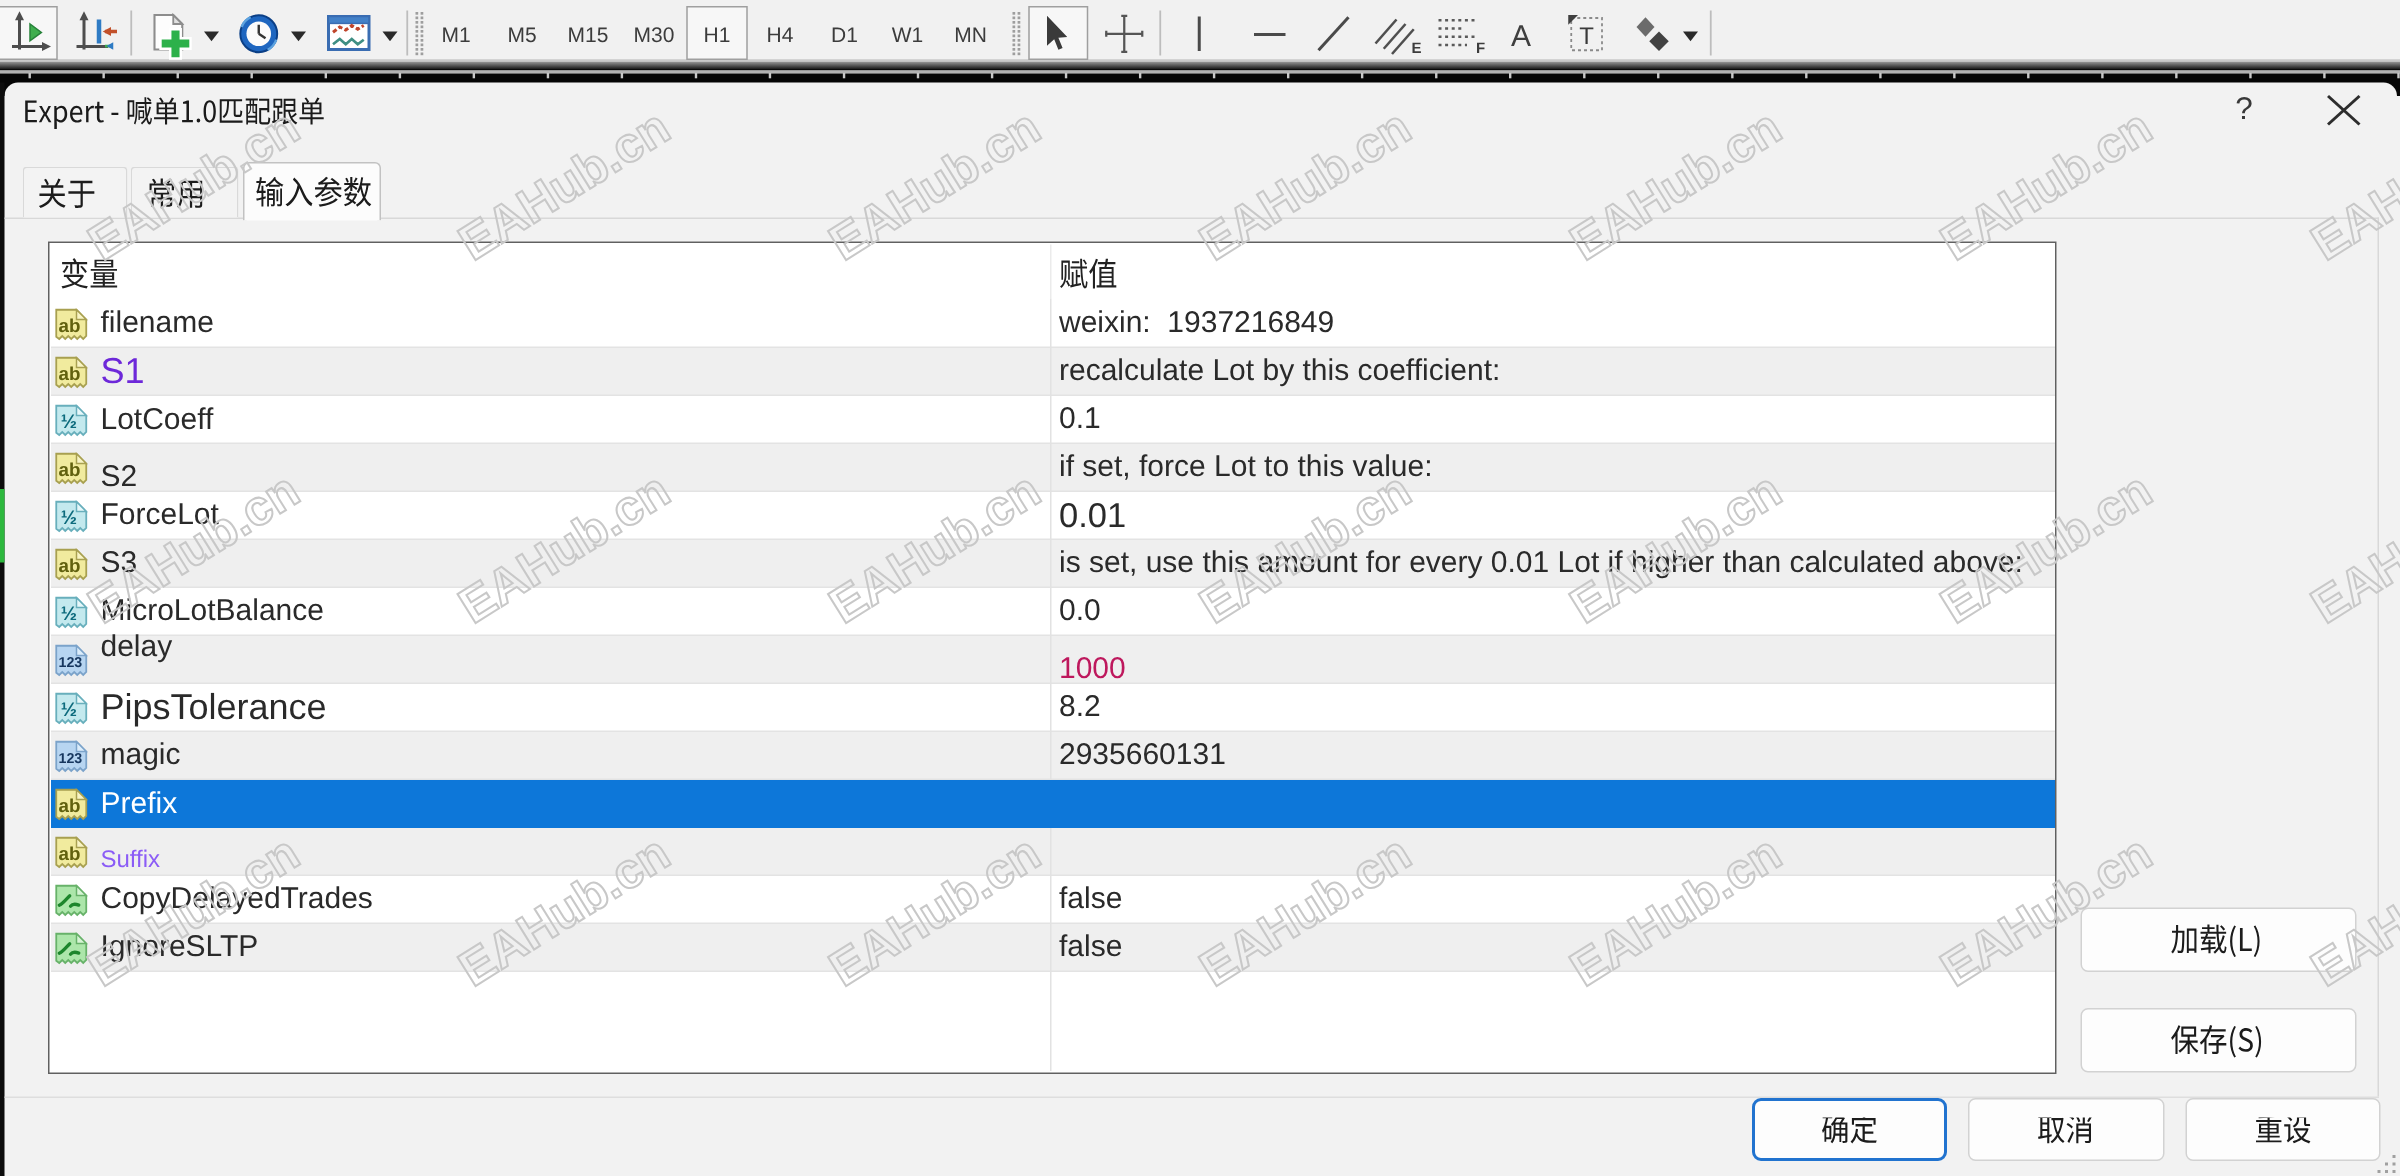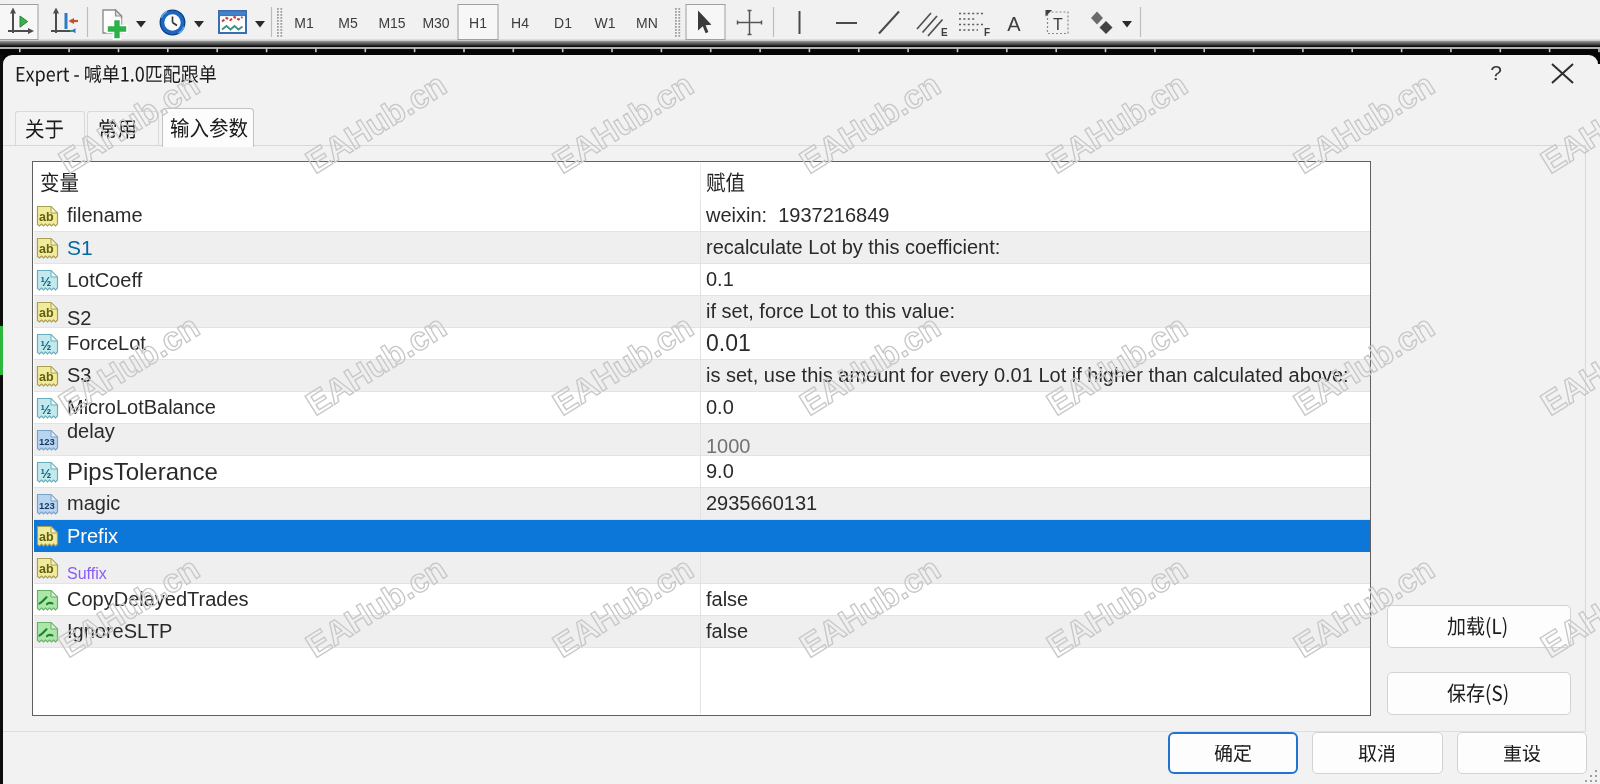--- a/index.html
+++ b/index.html
@@ -209,21 +209,21 @@
     <text x="4" y="17" font-family="Liberation Sans" font-size="12.5" font-weight="bold" fill="#61610f">ab</text>
   </svg>
 <div style="position:absolute;left:67px;top:200px;height:31px;display:flex;align-items:center;font-size:20px;color:#2a2a2a">filename</div>
 <div style="position:absolute;left:706px;top:200px;height:31px;display:flex;align-items:center;font-size:20px;color:#2a2a2a;white-space:pre">weixin:  1937216849</div>
 <div style="position:absolute;left:33.5px;top:232px;width:1336px;height:32px;background:#efefef;border-bottom:1px solid #e3e3e3;box-sizing:border-box"></div>
 <svg style="position:absolute;left:35px;top:236px" width="25" height="24" viewBox="0 0 25 24">
     <path d="M2.5,2.5 L16,2.5 L22.5,9 L22.5,20 L20.5,22 L18.5,20 L16.5,22 L14.5,20 L12.5,22 L10.5,20 L8.5,22 L6.5,20 L4.5,22 L2.5,20.5 Z" fill="#f1eb9e" stroke="#a8a050" stroke-width="1.2"></path>
     <path d="M16,2.5 L16,9 L22.5,9 Z" fill="#f8f4c4" stroke="#a8a050" stroke-width="1"></path>
     <text x="4" y="17" font-family="Liberation Sans" font-size="12.5" font-weight="bold" fill="#61610f">ab</text>
   </svg>
-<div style="position:absolute;left:67px;top:232px;height:31px;display:flex;align-items:center;font-size:21px;color:#0369a1">S1</div>
+<div style="position:absolute;left:67px;top:232px;height:31px;display:flex;align-items:center;font-size:24px;color:#6d28d9">S1</div>
 <div style="position:absolute;left:706px;top:232px;height:31px;display:flex;align-items:center;font-size:20px;color:#2a2a2a;white-space:pre">recalculate Lot by this coefficient:</div>
 <div style="position:absolute;left:33.5px;top:264px;width:1336px;height:32px;background:#ffffff;border-bottom:1px solid #e3e3e3;box-sizing:border-box"></div>
 <svg style="position:absolute;left:35px;top:268px" width="25" height="24" viewBox="0 0 25 24">
     <path d="M2.5,2.5 L16,2.5 L22.5,9 L22.5,20 L20.5,22 L18.5,20 L16.5,22 L14.5,20 L12.5,22 L10.5,20 L8.5,22 L6.5,20 L4.5,22 L2.5,20.5 Z" fill="#c3e9ee" stroke="#68afbc" stroke-width="1.2"></path>
     <path d="M16,2.5 L16,9 L22.5,9 Z" fill="#e6f8fa" stroke="#68afbc" stroke-width="1"></path>
     <text x="5.5" y="17.5" font-family="Liberation Sans" font-size="13" font-weight="bold" fill="#0d6b7d">½</text>
   </svg>
 <div style="position:absolute;left:67px;top:264px;height:32px;display:flex;align-items:center;font-size:20px;color:#2a2a2a">LotCoeff</div>
 <div style="position:absolute;left:706px;top:264px;height:31px;display:flex;align-items:center;font-size:20px;color:#2a2a2a;white-space:pre">0.1</div>
 <div style="position:absolute;left:33.5px;top:296px;width:1336px;height:32px;background:#efefef;border-bottom:1px solid #e3e3e3;box-sizing:border-box"></div>
@@ -258,29 +258,29 @@
   </svg>
 <div style="position:absolute;left:67px;top:392px;height:31px;display:flex;align-items:center;font-size:20px;color:#2a2a2a">MicroLotBalance</div>
 <div style="position:absolute;left:706px;top:392px;height:31px;display:flex;align-items:center;font-size:20px;color:#2a2a2a;white-space:pre">0.0</div>
 <div style="position:absolute;left:33.5px;top:424px;width:1336px;height:32px;background:#efefef;border-bottom:1px solid #e3e3e3;box-sizing:border-box"></div>
 <svg style="position:absolute;left:35px;top:428px" width="25" height="24" viewBox="0 0 25 24">
     <path d="M2.5,2.5 L16,2.5 L22.5,9 L22.5,20 L20.5,22 L18.5,20 L16.5,22 L14.5,20 L12.5,22 L10.5,20 L8.5,22 L6.5,20 L4.5,22 L2.5,20.5 Z" fill="#b7d5f1" stroke="#7ba3ca" stroke-width="1.2"></path>
     <path d="M16,2.5 L16,9 L22.5,9 Z" fill="#dcedfb" stroke="#7ba3ca" stroke-width="1"></path>
     <text x="4" y="16.5" font-family="Liberation Sans" font-size="9.5" font-weight="bold" fill="#16365e">123</text>
   </svg>
 <div style="position:absolute;left:67px;top:424px;height:15px;display:flex;align-items:center;font-size:20px;color:#2a2a2a">delay</div>
-<div style="position:absolute;left:706px;top:424px;height:44px;display:flex;align-items:center;font-size:20px;color:#737373;white-space:pre">1000</div>
+<div style="position:absolute;left:706px;top:424px;height:44px;display:flex;align-items:center;font-size:20px;color:#be185d;white-space:pre">1000</div>
 <div style="position:absolute;left:33.5px;top:456px;width:1336px;height:32px;background:#ffffff;border-bottom:1px solid #e3e3e3;box-sizing:border-box"></div>
 <svg style="position:absolute;left:35px;top:460px" width="25" height="24" viewBox="0 0 25 24">
     <path d="M2.5,2.5 L16,2.5 L22.5,9 L22.5,20 L20.5,22 L18.5,20 L16.5,22 L14.5,20 L12.5,22 L10.5,20 L8.5,22 L6.5,20 L4.5,22 L2.5,20.5 Z" fill="#c3e9ee" stroke="#68afbc" stroke-width="1.2"></path>
     <path d="M16,2.5 L16,9 L22.5,9 Z" fill="#e6f8fa" stroke="#68afbc" stroke-width="1"></path>
     <text x="5.5" y="17.5" font-family="Liberation Sans" font-size="13" font-weight="bold" fill="#0d6b7d">½</text>
   </svg>
 <div style="position:absolute;left:67px;top:456px;height:31px;display:flex;align-items:center;font-size:24px;color:#2a2a2a">PipsTolerance</div>
-<div style="position:absolute;left:706px;top:456px;height:31px;display:flex;align-items:center;font-size:20px;color:#2a2a2a;white-space:pre">9.0</div>
+<div style="position:absolute;left:706px;top:456px;height:31px;display:flex;align-items:center;font-size:20px;color:#2a2a2a;white-space:pre">8.2</div>
 <div style="position:absolute;left:33.5px;top:488px;width:1336px;height:32px;background:#efefef;border-bottom:1px solid #e3e3e3;box-sizing:border-box"></div>
 <svg style="position:absolute;left:35px;top:492px" width="25" height="24" viewBox="0 0 25 24">
     <path d="M2.5,2.5 L16,2.5 L22.5,9 L22.5,20 L20.5,22 L18.5,20 L16.5,22 L14.5,20 L12.5,22 L10.5,20 L8.5,22 L6.5,20 L4.5,22 L2.5,20.5 Z" fill="#b7d5f1" stroke="#7ba3ca" stroke-width="1.2"></path>
     <path d="M16,2.5 L16,9 L22.5,9 Z" fill="#dcedfb" stroke="#7ba3ca" stroke-width="1"></path>
     <text x="4" y="16.5" font-family="Liberation Sans" font-size="9.5" font-weight="bold" fill="#16365e">123</text>
   </svg>
 <div style="position:absolute;left:67px;top:488px;height:31px;display:flex;align-items:center;font-size:20px;color:#2a2a2a">magic</div>
 <div style="position:absolute;left:706px;top:488px;height:31px;display:flex;align-items:center;font-size:20px;color:#2a2a2a;white-space:pre">2935660131</div>
 <div style="position:absolute;left:33.5px;top:520px;width:1336px;height:32px;background:#0d77d9"></div>
 <div style="position:absolute;left:67px;top:520px;height:32px;display:flex;align-items:center;font-size:20px;color:#ffffff">Prefix</div>

